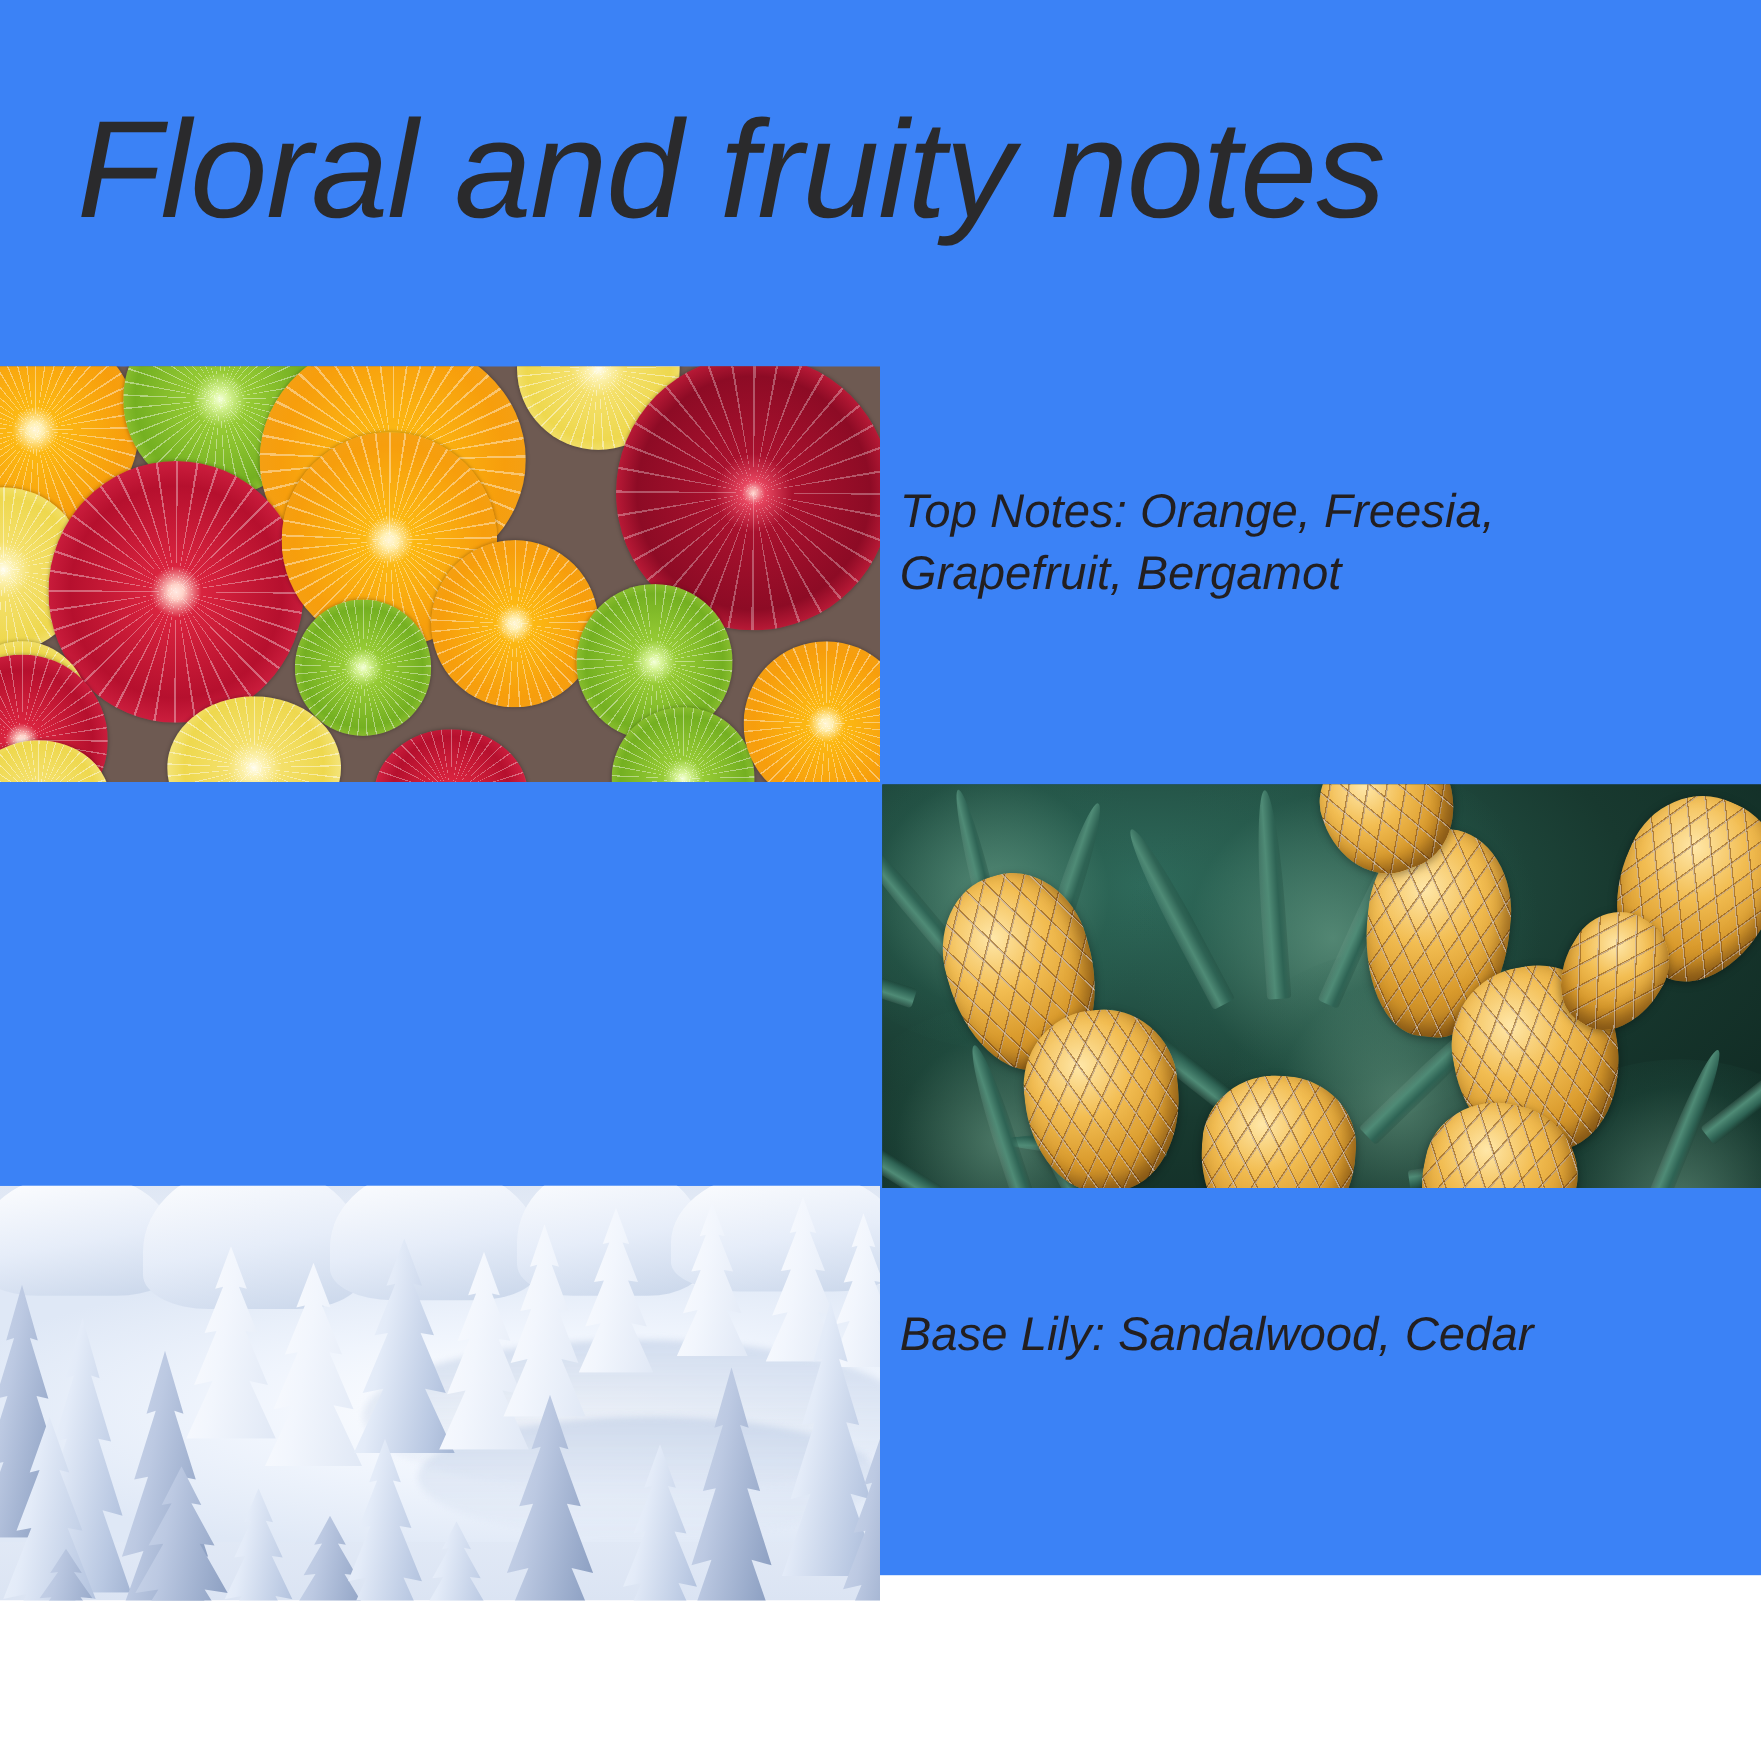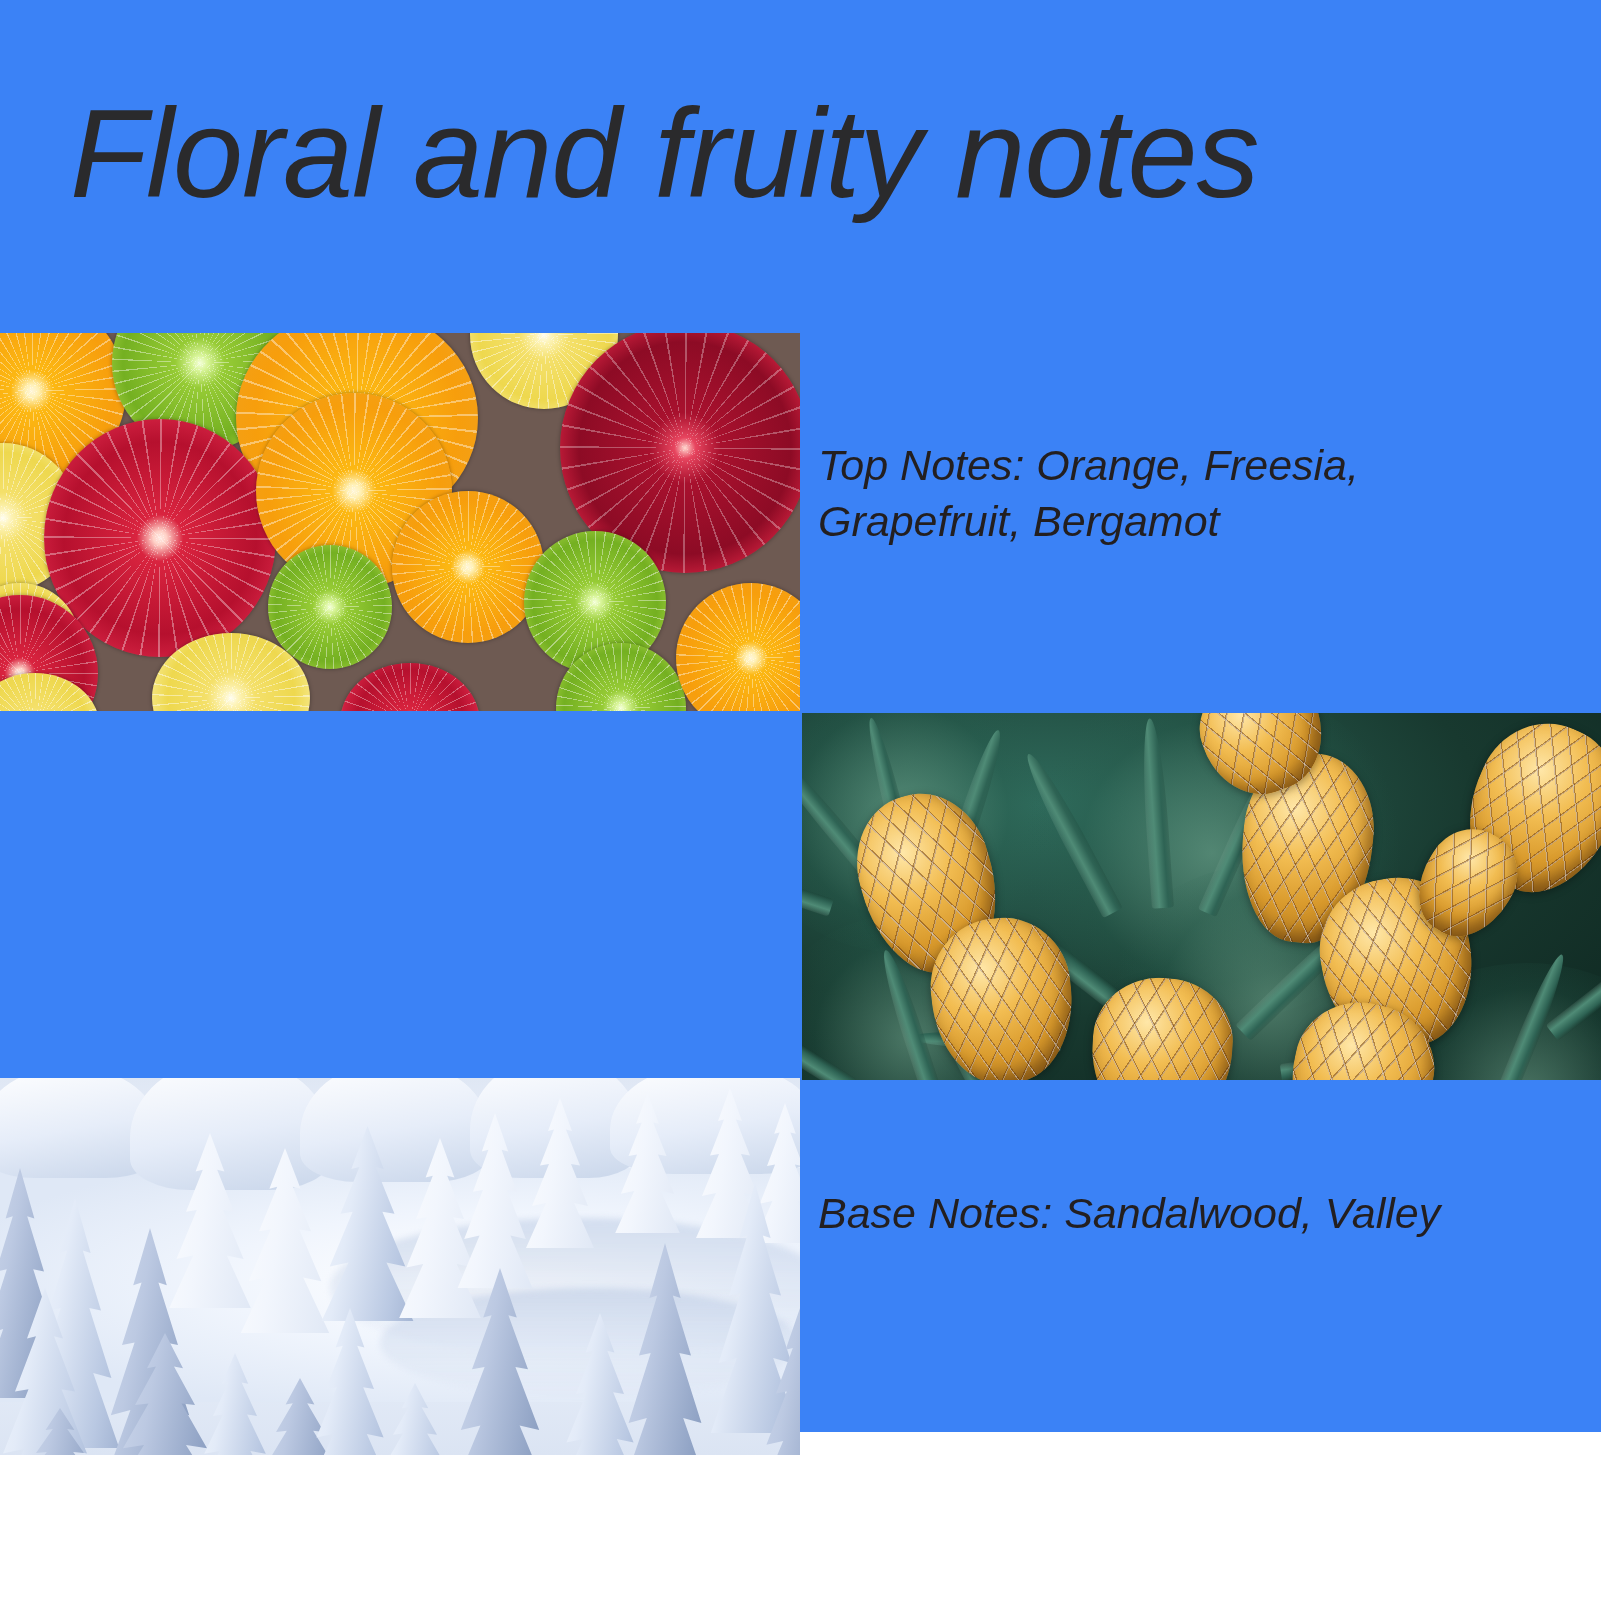--- a/index.html
+++ b/index.html
@@ -242,15 +242,15 @@
     <div class="tree" style="left:290px; top:230px; width:120px; height:180px;"></div>
     <div class="tree dark" style="left:430px; top:190px; width:140px; height:225px;"></div>
     <div class="tree" style="left:540px; top:235px; width:120px; height:180px;"></div>
     <div class="tree dark" style="left:600px; top:165px; width:130px; height:250px;"></div>
     <div class="tree" style="left:690px; top:105px; width:130px; height:250px;"></div>
     <div class="tree dark" style="left:740px; top:230px; width:120px; height:190px;"></div>
     <div class="tree" style="left:360px; top:305px; width:110px; height:115px;"></div>
     <div class="tree dark" style="left:0px;   top:330px; width:120px; height:100px;"></div>
   </div>
 
-  <div class="note-text" id="base-notes-text">Base Notes: Sandalwood, Valley</div>
+  <div class="note-text" id="base-notes-text">Base Lily: Sandalwood, Cedar</div>
 
 </div>
 
 </body></html>

